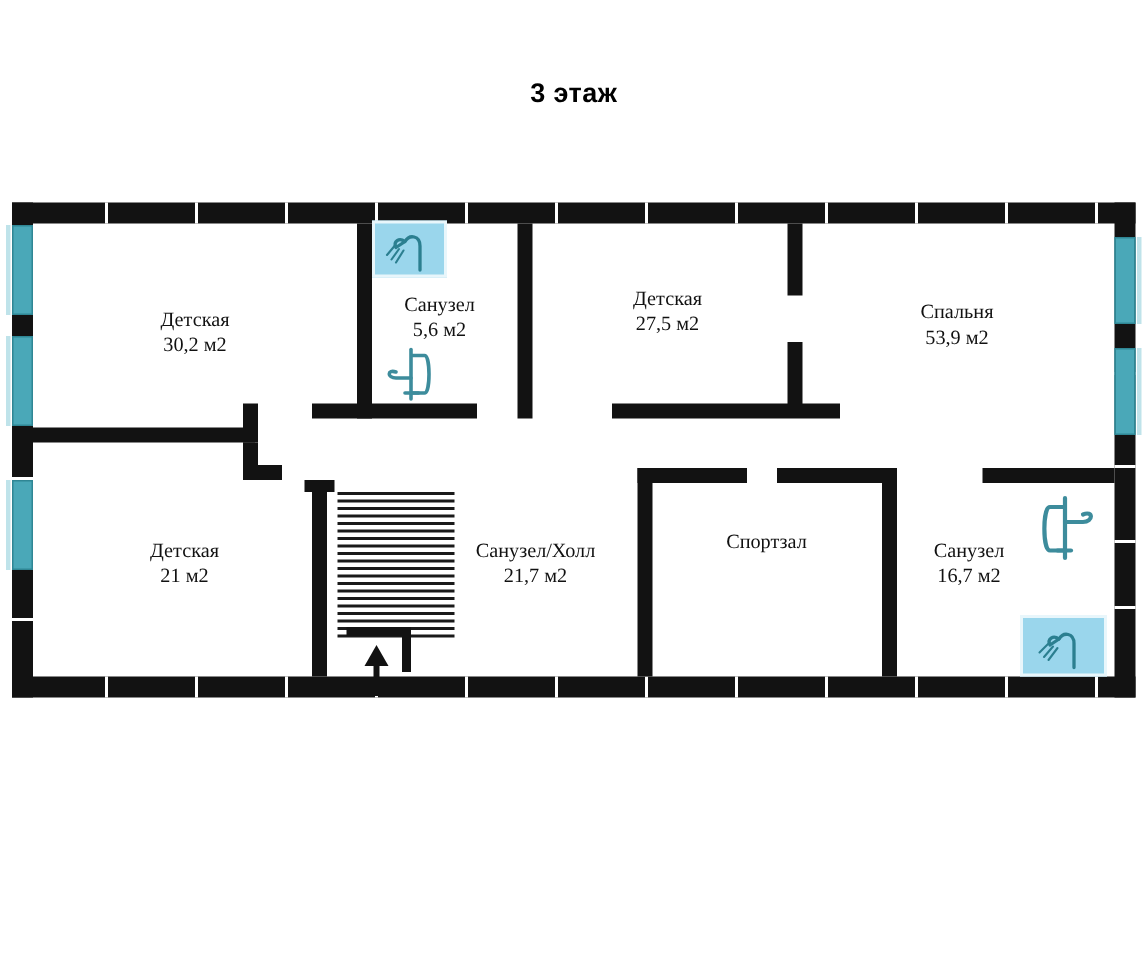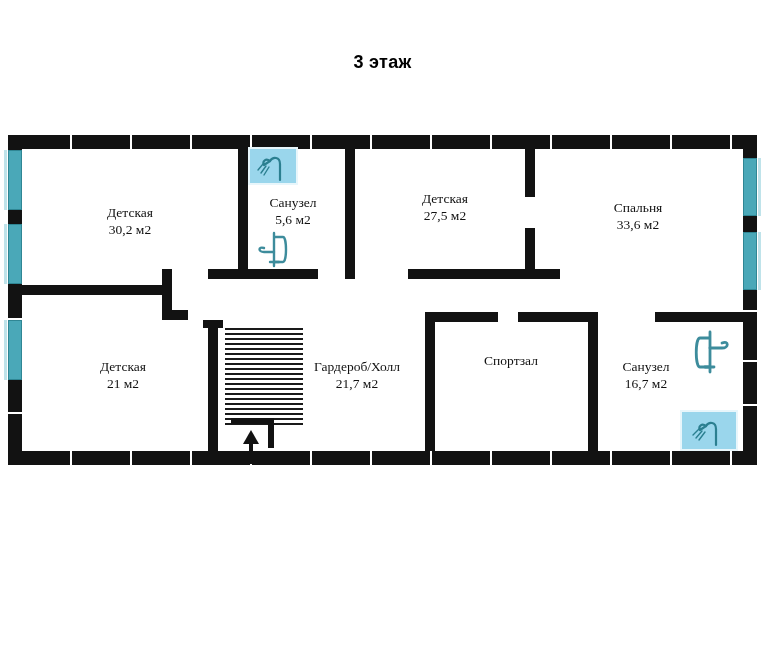--- a/index.html
+++ b/index.html
@@ -202,30 +202,30 @@
     <span class="rarea">5,6 м2</span>
   </div>
 
   <div class="room-label" style="left:375px;top:190px;width:140px;">
     <span class="rname">Детская</span>
     <span class="rarea">27,5 м2</span>
   </div>
 
   <div class="room-label" style="left:568px;top:199px;width:140px;">
     <span class="rname">Спальня</span>
-    <span class="rarea">33,6 м2</span>
+    <span class="rarea">53,9 м2</span>
   </div>
 
   <div class="room-label" style="left:53px;top:358px;width:140px;">
     <span class="rname">Детская</span>
     <span class="rarea">21 м2</span>
   </div>
 
   <div class="room-label" style="left:285px;top:358px;width:144px;">
-    <span class="rname">Гардероб/Холл</span>
+    <span class="rname">Санузел/Холл</span>
     <span class="rarea">21,7 м2</span>
   </div>
 
   <div class="room-label" style="left:441px;top:352px;width:140px;">
     <span class="rname">Спортзал</span>
   </div>
 
   <div class="room-label" style="left:581px;top:358px;width:130px;">
     <span class="rname">Санузел</span>
     <span class="rarea">16,7 м2</span>

